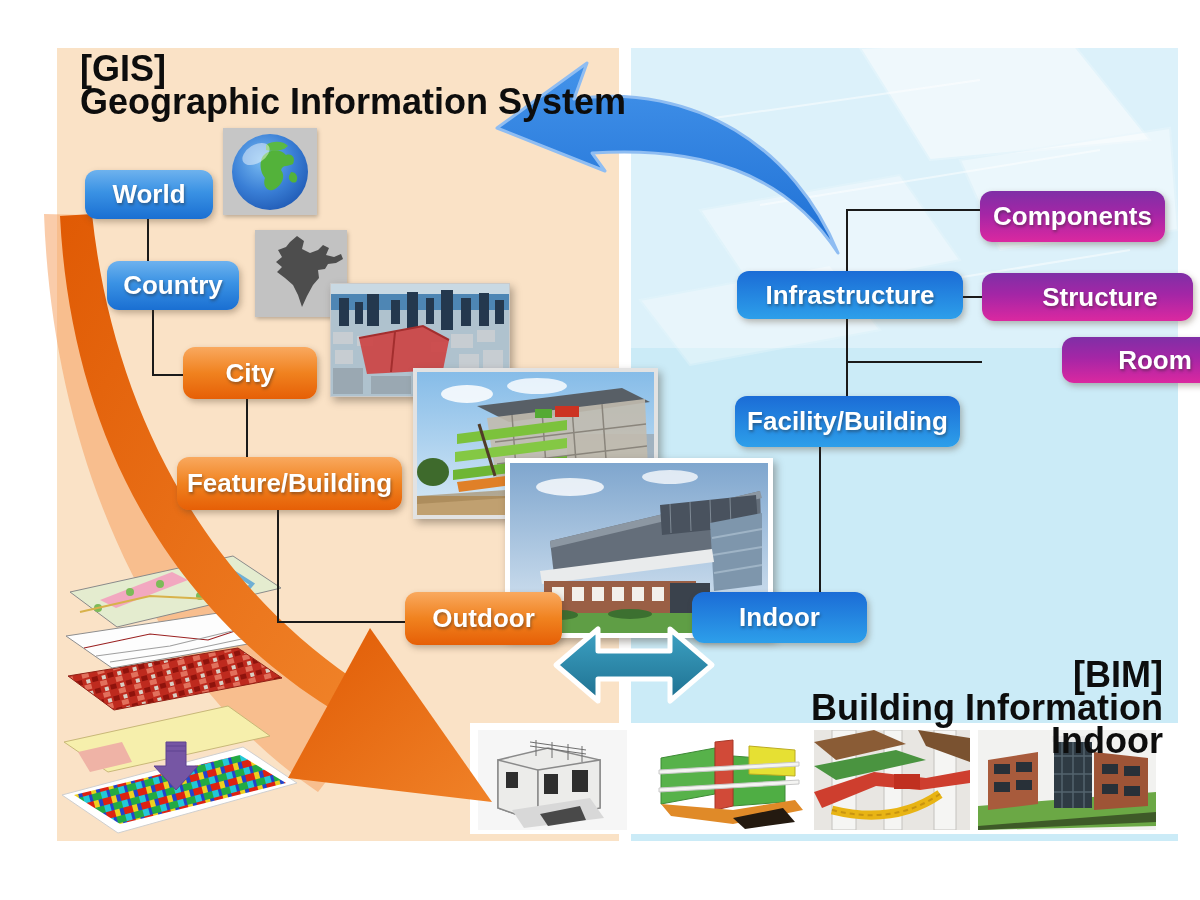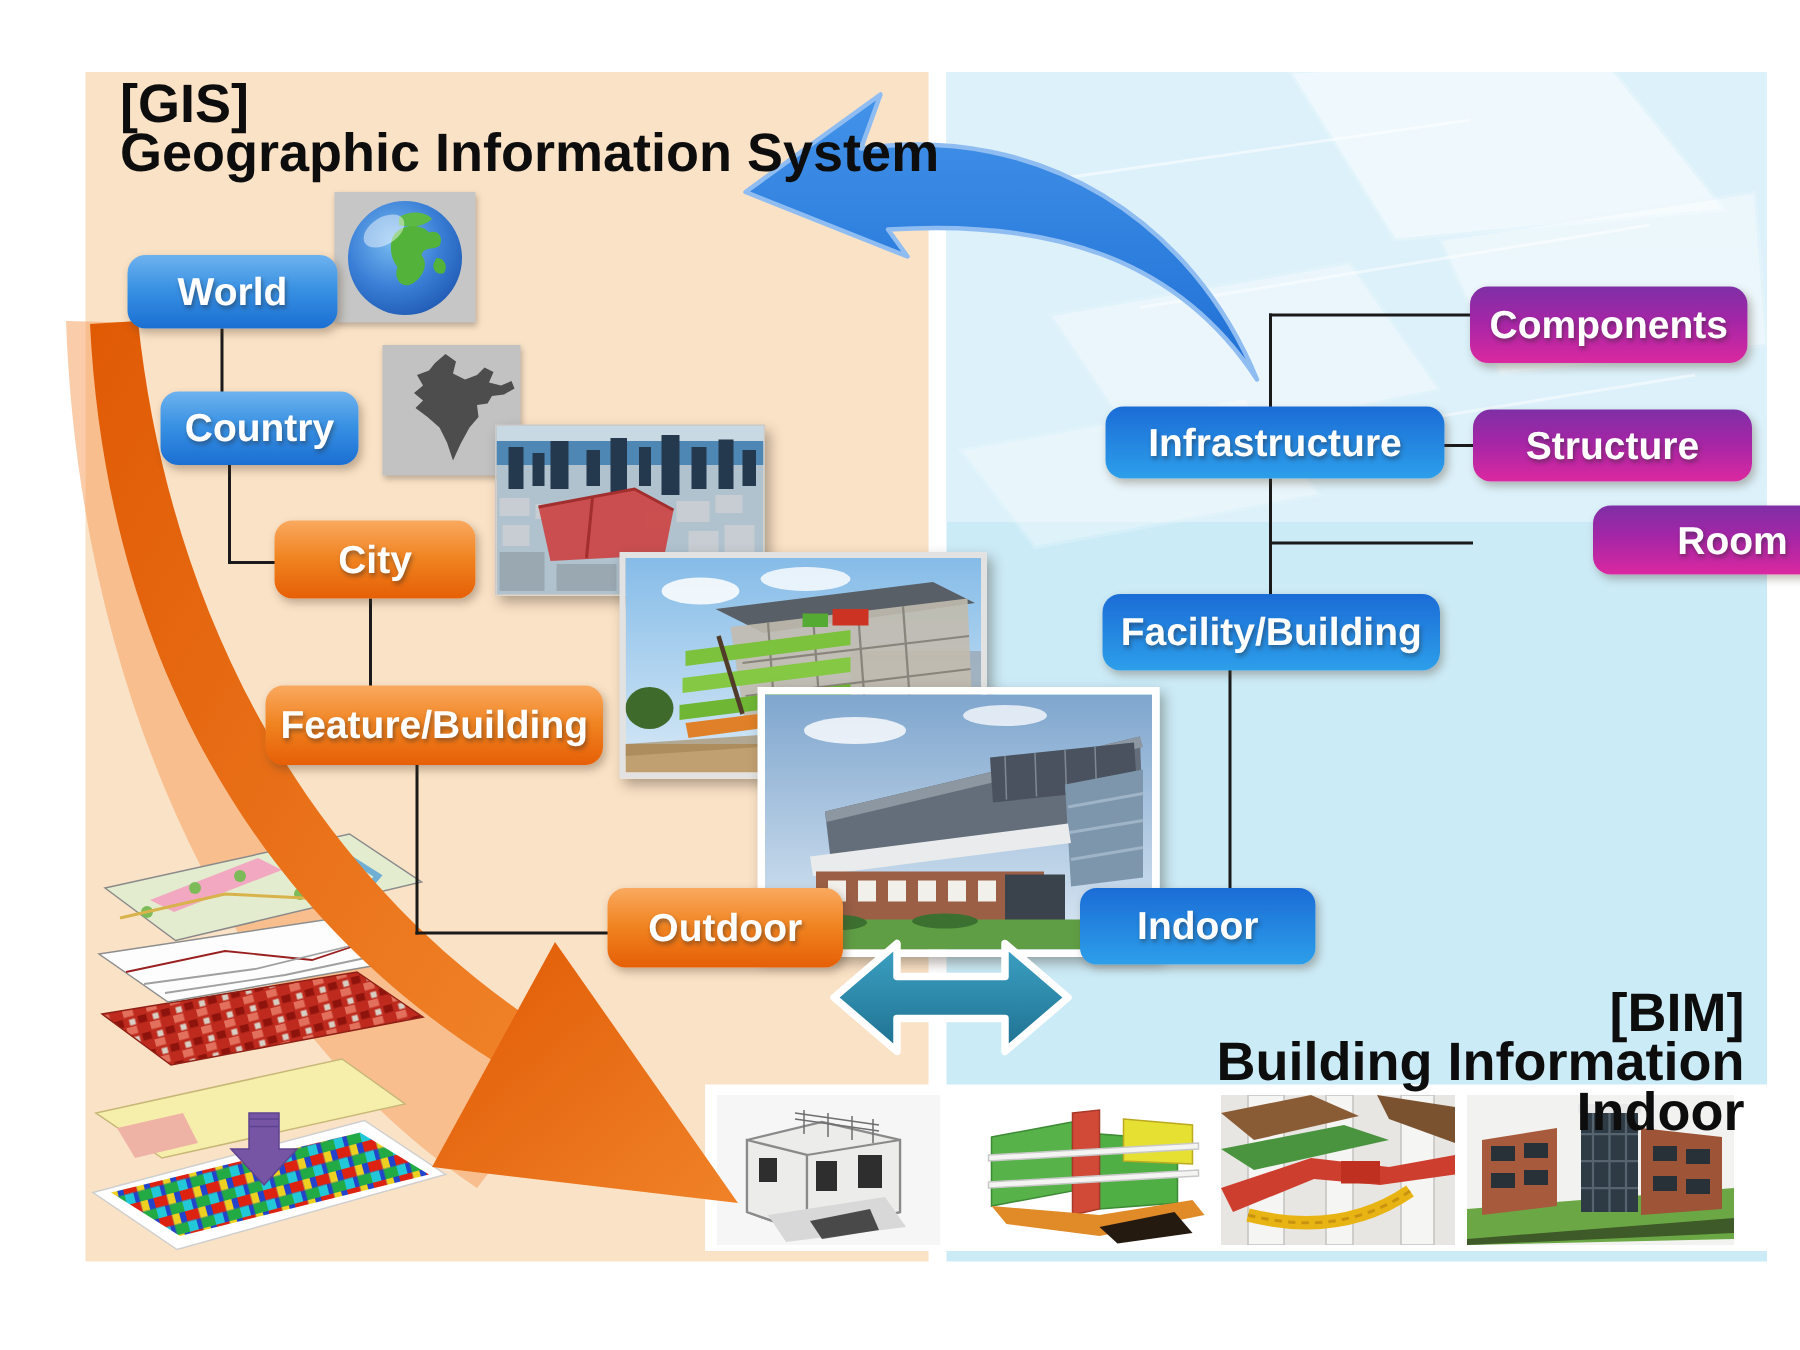--- a/index.html
+++ b/index.html
@@ -185,32 +185,32 @@
   <div class="line" style="left:277px;top:510px;width:2px;height:113px;"></div>
   <div class="line" style="left:277px;top:621px;width:130px;height:2px;"></div>
 
   <div class="line" style="left:846px;top:209px;width:2px;height:64px;"></div>
   <div class="line" style="left:846px;top:209px;width:136px;height:2px;"></div>
   <div class="line" style="left:960px;top:296px;width:23px;height:2px;"></div>
   <div class="line" style="left:846px;top:319px;width:2px;height:78px;"></div>
   <div class="line" style="left:846px;top:361px;width:136px;height:2px;"></div>
   <div class="line" style="left:819px;top:446px;width:2px;height:147px;"></div>
 
-  <div class="node blue-l" style="left:85px;top:170px;width:140px;height:49px;">World</div>
+  <div class="node blue-l" style="left:85px;top:170px;width:128px;height:49px;">World</div>
   <div class="node blue-l" style="left:107px;top:261px;width:132px;height:49px;">Country</div>
   <div class="node orange" style="left:183px;top:347px;width:134px;height:52px;">City</div>
   <div class="node orange" style="left:177px;top:457px;width:225px;height:53px;">Feature/Building</div>
   <div class="node orange" style="left:405px;top:592px;width:157px;height:53px;">Outdoor</div>
 
   <div class="node blue-r" style="left:737px;top:271px;width:226px;height:48px;">Infrastructure</div>
   <div class="node purple" style="left:980px;top:191px;width:185px;height:51px;">Components</div>
-  <div class="node purple" style="left:982px;top:273px;width:186px;height:48px;">Structure</div>
+  <div class="node purple" style="left:982px;top:273px;width:186px;height:48px;padding-left:25px;">Structure</div>
   <div class="node purple" style="left:1014px;top:337px;width:186px;height:46px;margin-left:48px;">Room</div>
   <div class="node blue-r" style="left:735px;top:396px;width:225px;height:51px;">Facility/Building</div>
-  <div class="node blue-r" style="left:720px;top:592px;width:157px;height:51px;border-radius:11px;">Indoor</div>
+  <div class="node blue-r" style="left:692px;top:592px;width:175px;height:51px;">Indoor</div>
 
   <div id="white-band"></div>
 
   <div class="strip-img" style="left:478px;width:149px;">
     <svg width="149" height="100" viewBox="0 0 149 100">
       <rect width="149" height="100" fill="#F6F6F6"></rect>
       <g stroke="#8A8A8A" stroke-width="1.5" fill="#ECECEA">
         <polygon points="20,30 70,18 122,30 122,78 60,92 20,78"></polygon>
         <polygon points="20,30 60,40 60,92 20,78"></polygon>
         <polygon points="60,40 122,30 122,78 60,92"></polygon>

